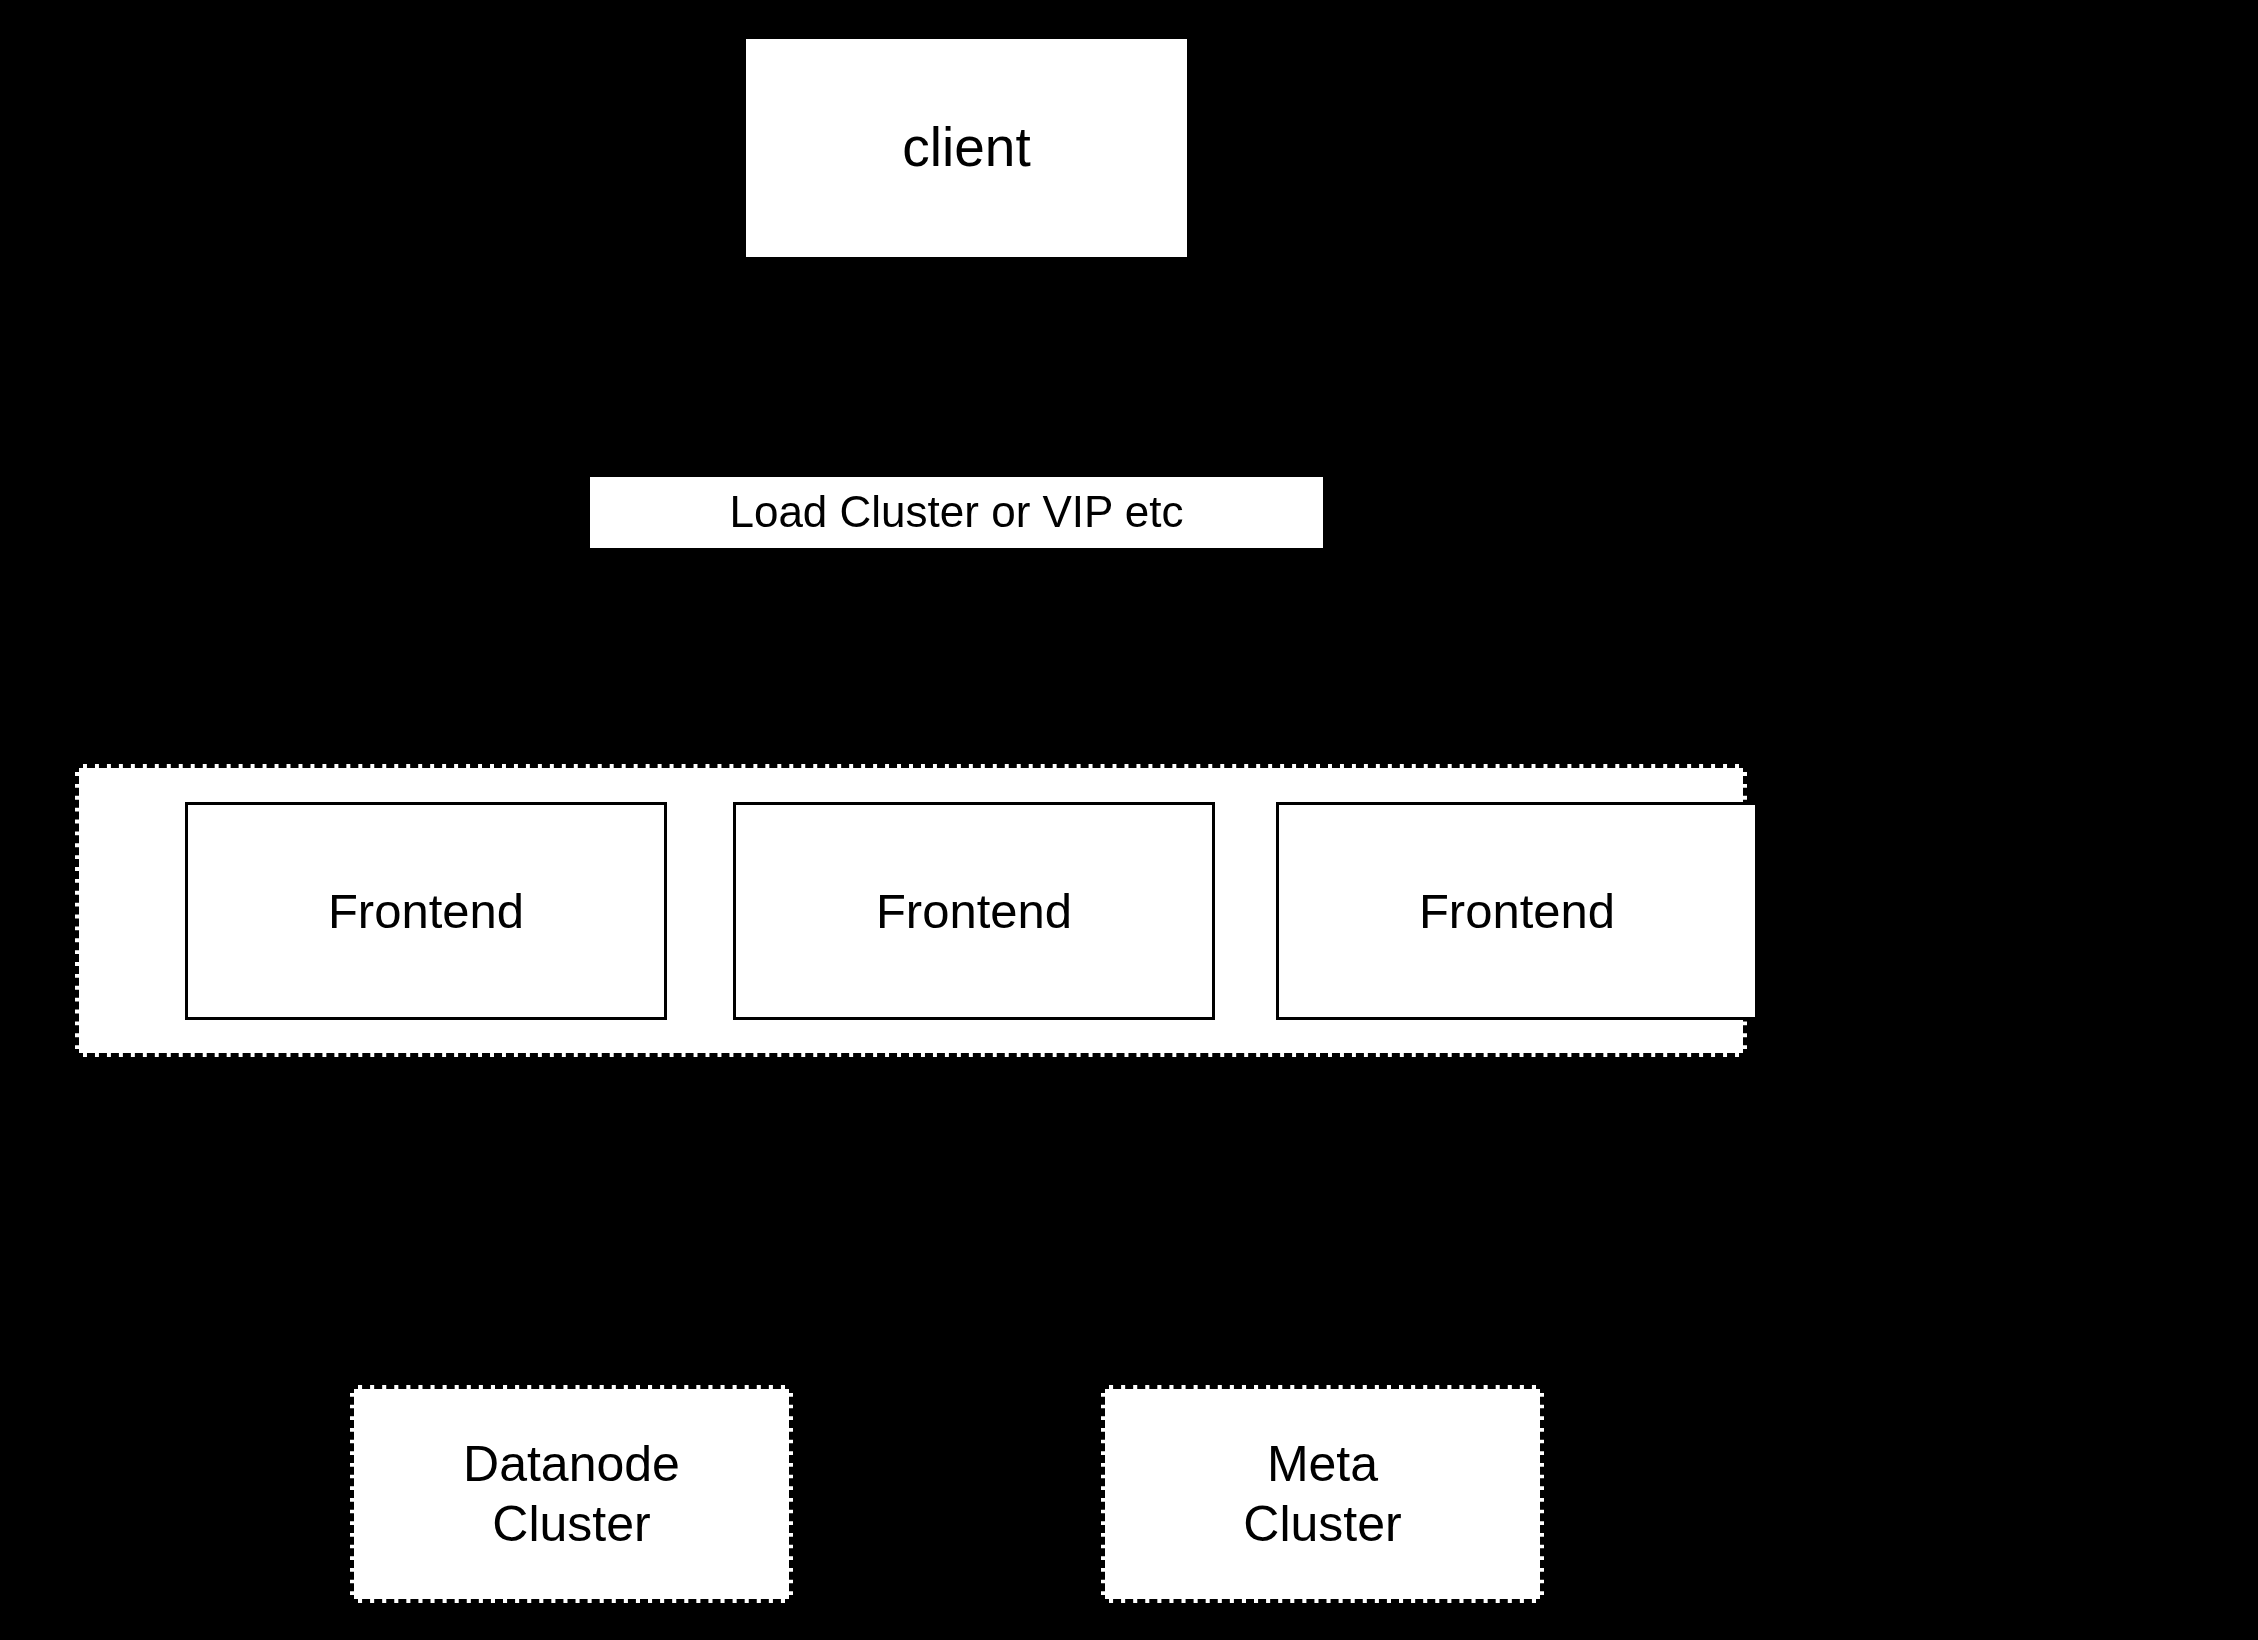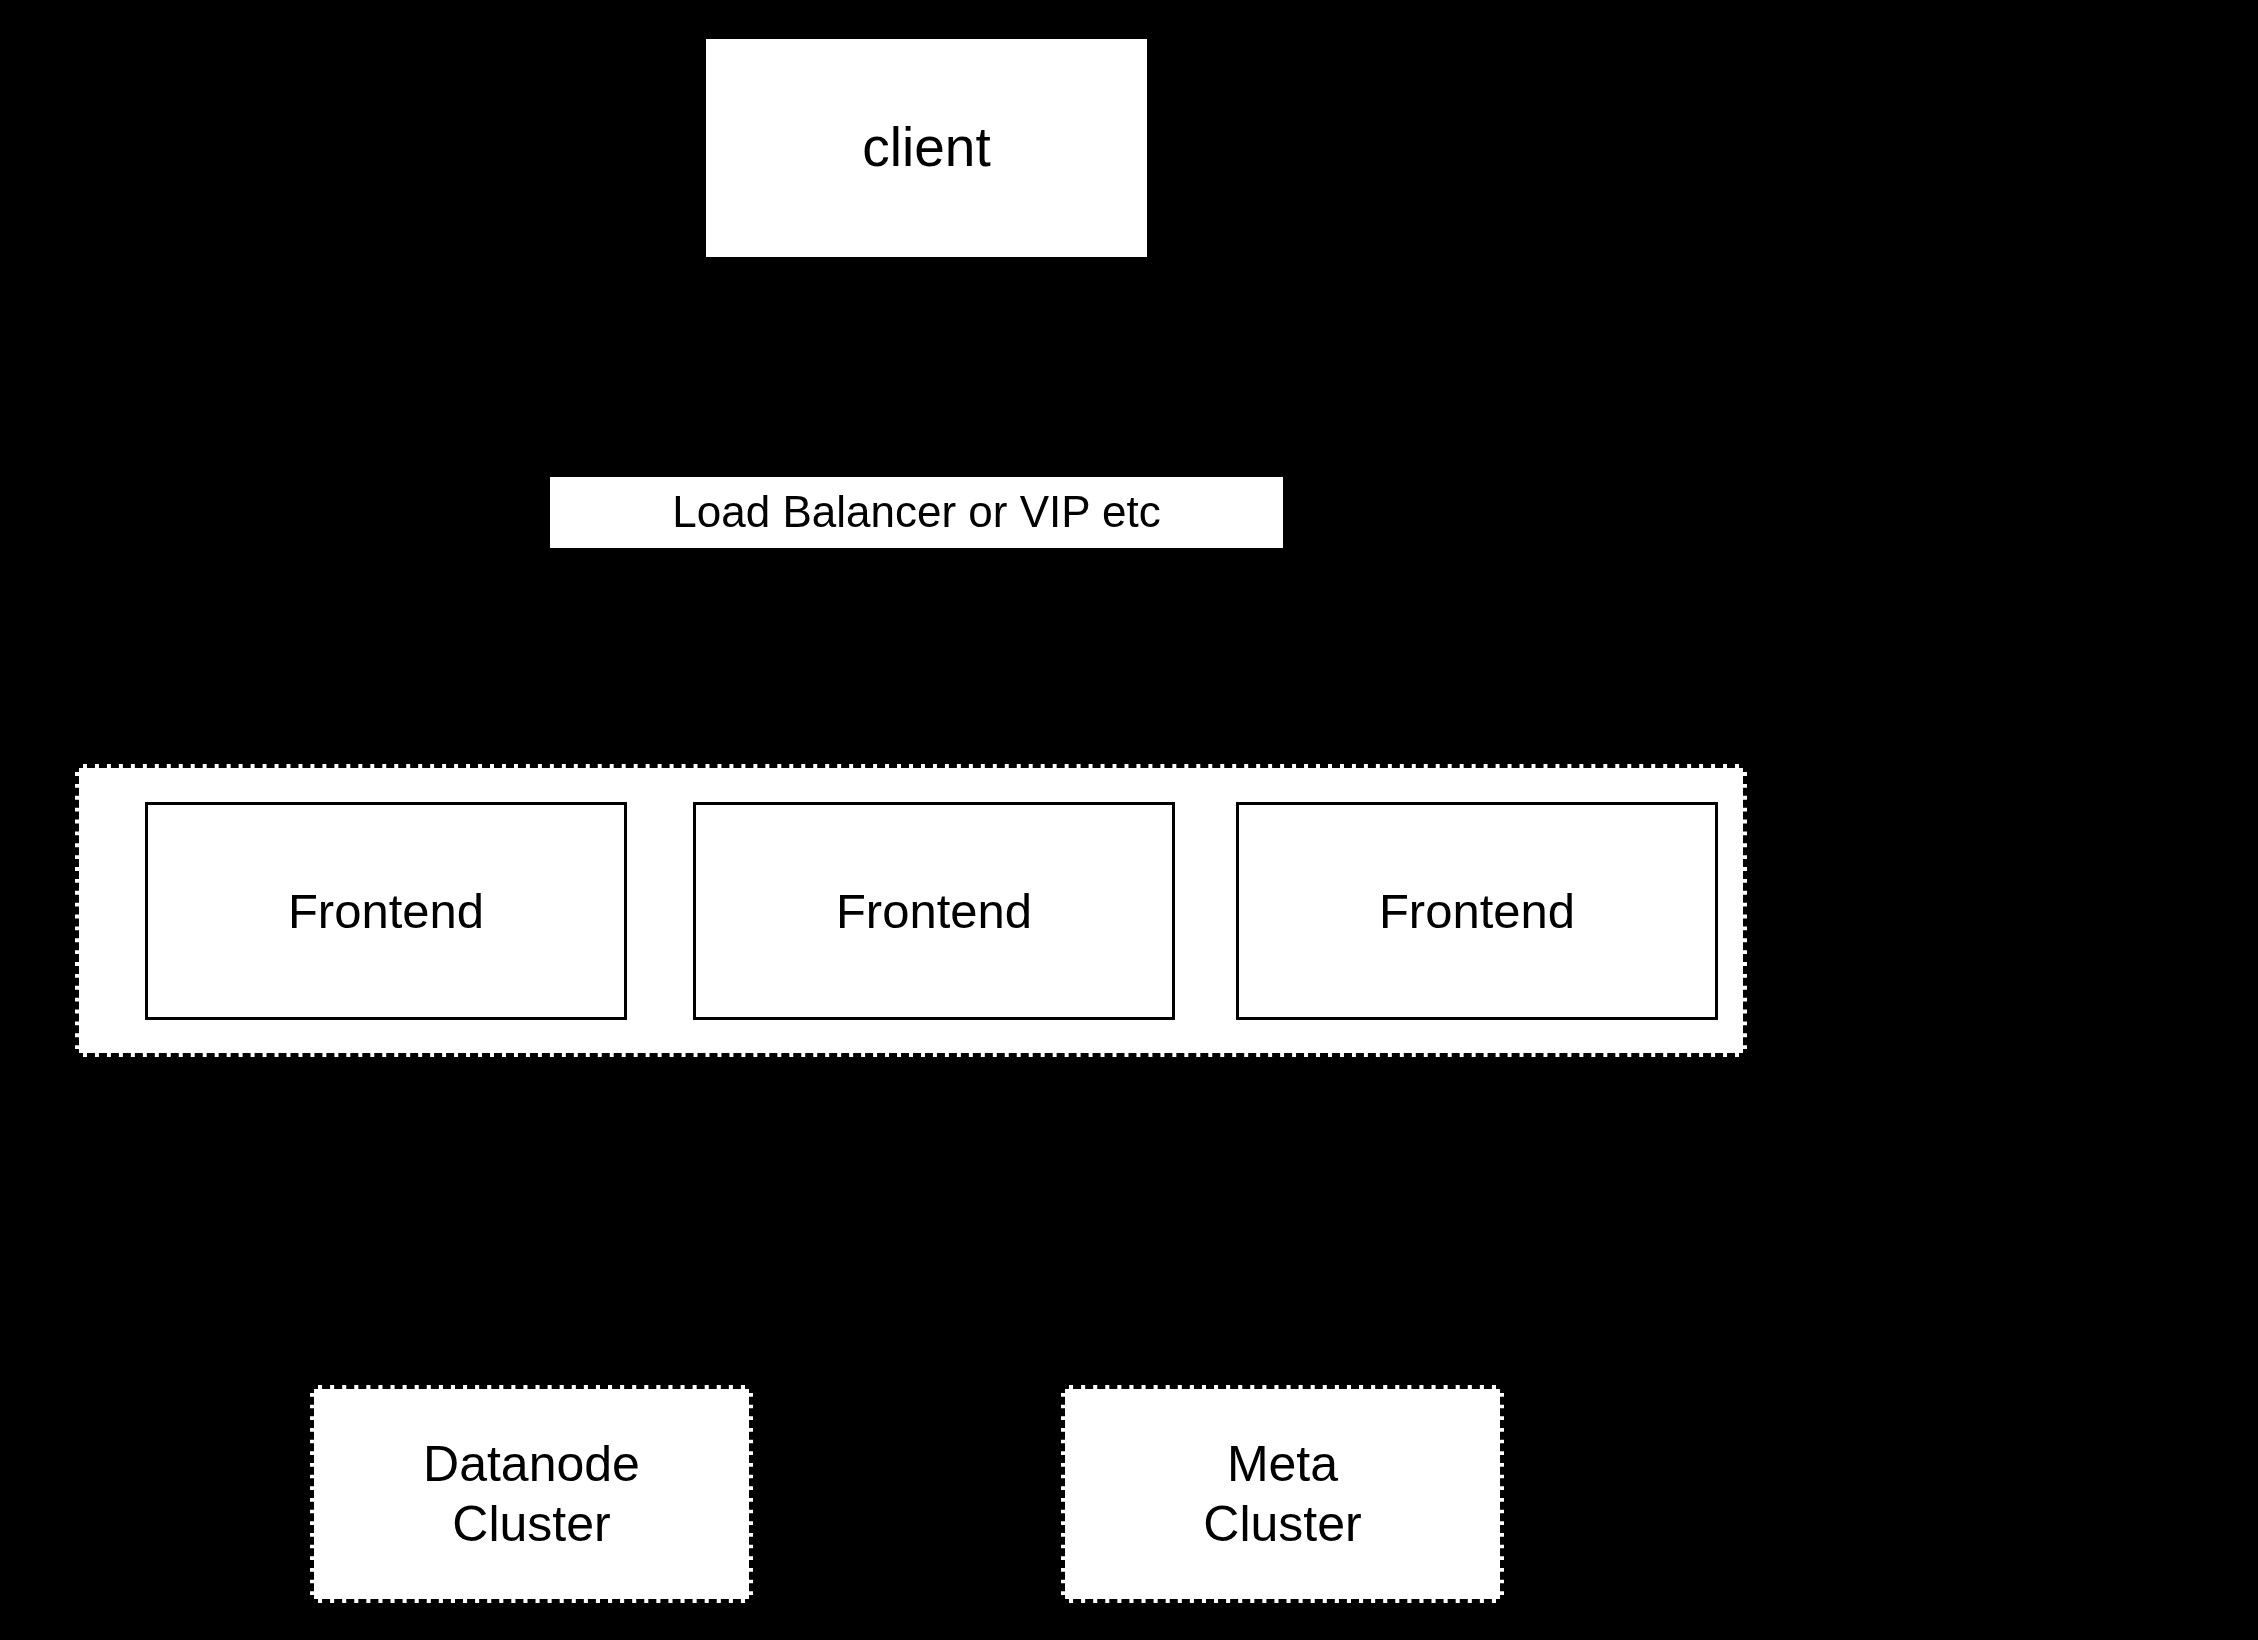--- a/index.html
+++ b/index.html
@@ -27,20 +27,21 @@
     position: absolute;
     background: var(--fill);
     color: var(--ink);
     display: flex;
     flex-direction: column;
     align-items: center;
     justify-content: center;
     text-align: left;
     box-sizing: border-box;
     line-height: 1.15;
+    margin-left: 40px;
   }
   .node span {
     display: block;
     white-space: nowrap;
   }
   
   #client-node {
     left: 706px; top: 39px;
     width: 441px; height: 218px;
     font-size: 55px;
@@ -83,21 +84,21 @@
 </head>
 <body>
 
 <div class="stage">
 
   <div class="node" id="client-node">
     <span>client</span>
   </div>
 
   <div class="node" id="lb-node">
-    <span>Load Balancer or VIP etc</span>
+    <span>Load Cluster or VIP etc</span>
   </div>
 
   <div id="frontend-group">
     <div class="node frontend-node" id="frontend-node-1">
       <span>Frontend</span>
     </div>
     <div class="node frontend-node" id="frontend-node-2">
       <span>Frontend</span>
     </div>
     <div class="node frontend-node" id="frontend-node-3">

